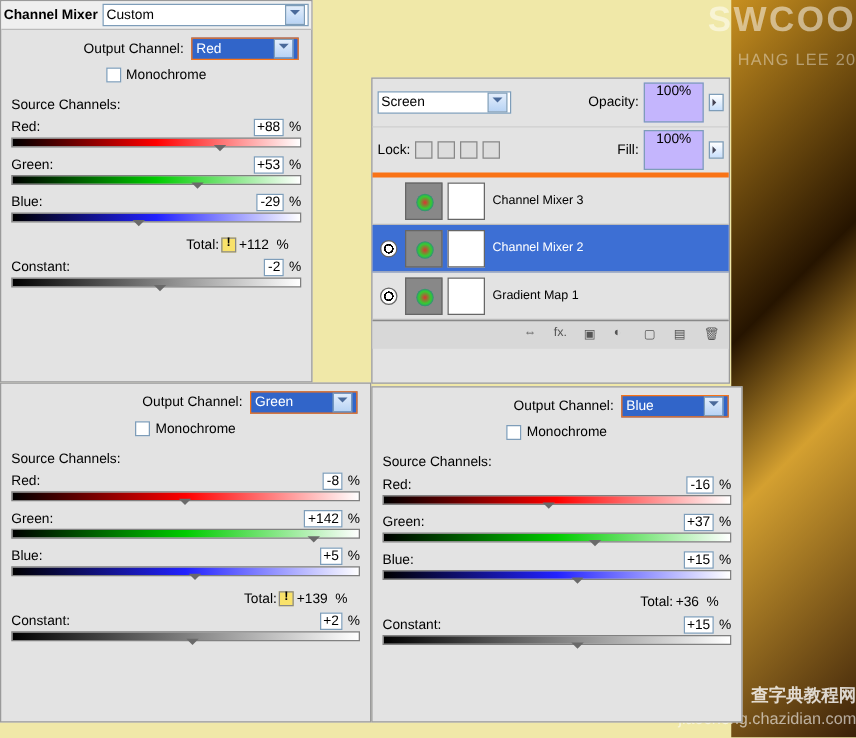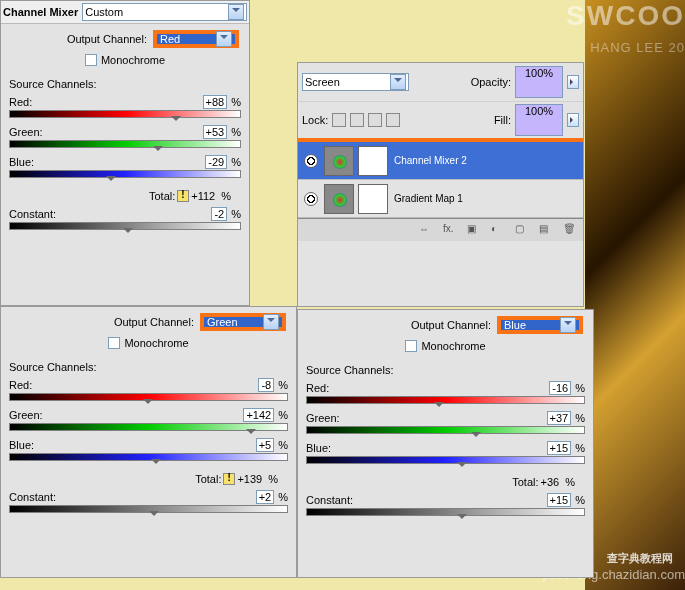--- a/index.html
+++ b/index.html
@@ -1,34 +1,34 @@
 <!DOCTYPE html>
 <html><head>
 <meta charset="utf-8">
 <style>
 *{box-sizing:border-box;margin:0;padding:0;font-family:Tahoma,sans-serif;font-size:11px;color:#000}
 body{background:#f0e8a8;width:685px;height:590px;position:relative;overflow:hidden}
 .bgimg{position:absolute;right:0;top:0;width:100px;height:590px;background:linear-gradient(135deg,#c89020,#261400 40%,#d4a030 60%,#3a2008)}
 .water{position:absolute;right:0;top:0;color:rgba(255,255,255,.5);font-size:28px;font-weight:bold;letter-spacing:2px}
 .water2{position:absolute;right:0;top:40px;color:rgba(255,255,255,.4);font-size:13px;letter-spacing:1px}
 .water3{position:absolute;right:0;bottom:8px;color:rgba(255,255,255,.6);font-size:13px}
-.water4{position:absolute;right:12px;bottom:24px;color:rgba(255,255,255,.8);font-size:11px;font-weight:bold}
+.water4{position:absolute;right:0;bottom:24px;color:rgba(255,255,255,.8);font-size:14px;font-weight:bold}
 .panel{position:absolute;background:#e3e3e3;border:1px solid #9a9a9a}
 .p1{left:0;top:0;width:250px;height:306px}
 .p2{left:0;top:306px;width:297px;height:272px}
 .p3{left:297px;top:309px;width:297px;height:269px}
 .plyr{left:297px;top:62px;width:287px;height:245px}
 .toprow{display:flex;align-items:center;padding:2px;border-bottom:1px solid #bbb;background:#efefef}
 .lbl{margin-right:4px}
 .combo{display:flex;align-items:center;background:#fff;border:1px solid #7e9db9;height:18px;flex:1;padding:0 2px}
 .dd{width:16px;height:16px;background:linear-gradient(#e3eefc,#b8d3f4);border:1px solid #7e9db9;display:flex;align-items:center;justify-content:center;margin-left:auto}
 .dd::after{content:"";border:4px solid transparent;border-top-color:#4a6a9a}
 .rowoc{display:flex;align-items:center;justify-content:flex-end;padding:6px 10px 4px}
 .rowoc .lbl{margin-right:6px}
-.ocsel{width:86px;height:18px;display:flex;align-items:center;padding:0 3px;border:4px solid #f97316;background:#3165c9}
+.ocsel{width:86px;height:18px;display:flex;align-items:center;padding:0 3px;border:1px solid #f97316;background:#3165c9}
 .ocsel span{color:#fff}
 .mono{display:flex;align-items:center;justify-content:center;padding:2px 0 8px}
 .chk{width:12px;height:12px;border:1px solid #7e9db9;background:#fff;margin-right:4px}
 .sect{padding:0 8px;margin-top:4px}
 .srow{display:flex;align-items:center;justify-content:space-between;margin-top:6px}
 .num{width:46px;height:16px;background:#fff;border:1px solid #7e9db9;text-align:right;padding:0 2px}
 .pct{margin-left:4px}
 .bar{position:relative;height:10px;margin-top:2px}
 .grad{height:8px;border:1px solid #808080}
 .gr-red{background:linear-gradient(to right,#000,#f00,#fff)}
@@ -254,20 +254,26 @@
   <span>Lock:</span>
   <div class="ico"></div>
   <div class="ico"></div>
   <div class="ico"></div>
   <div class="ico"></div>
   <span style="margin-left:auto">Fill:</span>
   <span class="op">100%</span>
   <div class="tri2"></div>
  </div>
  <div id="layerlist">
+      <div class="layer">
+        <div class="eye off"></div>
+        <div class="thumb cm"></div>
+        <div class="thumb"></div>
+        <span class="lname">Channel Mixer 3</span>
+      </div>
       <div class="layer sel">
         <div class="eye"></div>
         <div class="thumb cm"></div>
         <div class="thumb"></div>
         <span class="lname">Channel Mixer 2</span>
       </div>
       <div class="layer">
         <div class="eye"></div>
         <div class="thumb cm"></div>
         <div class="thumb"></div>

